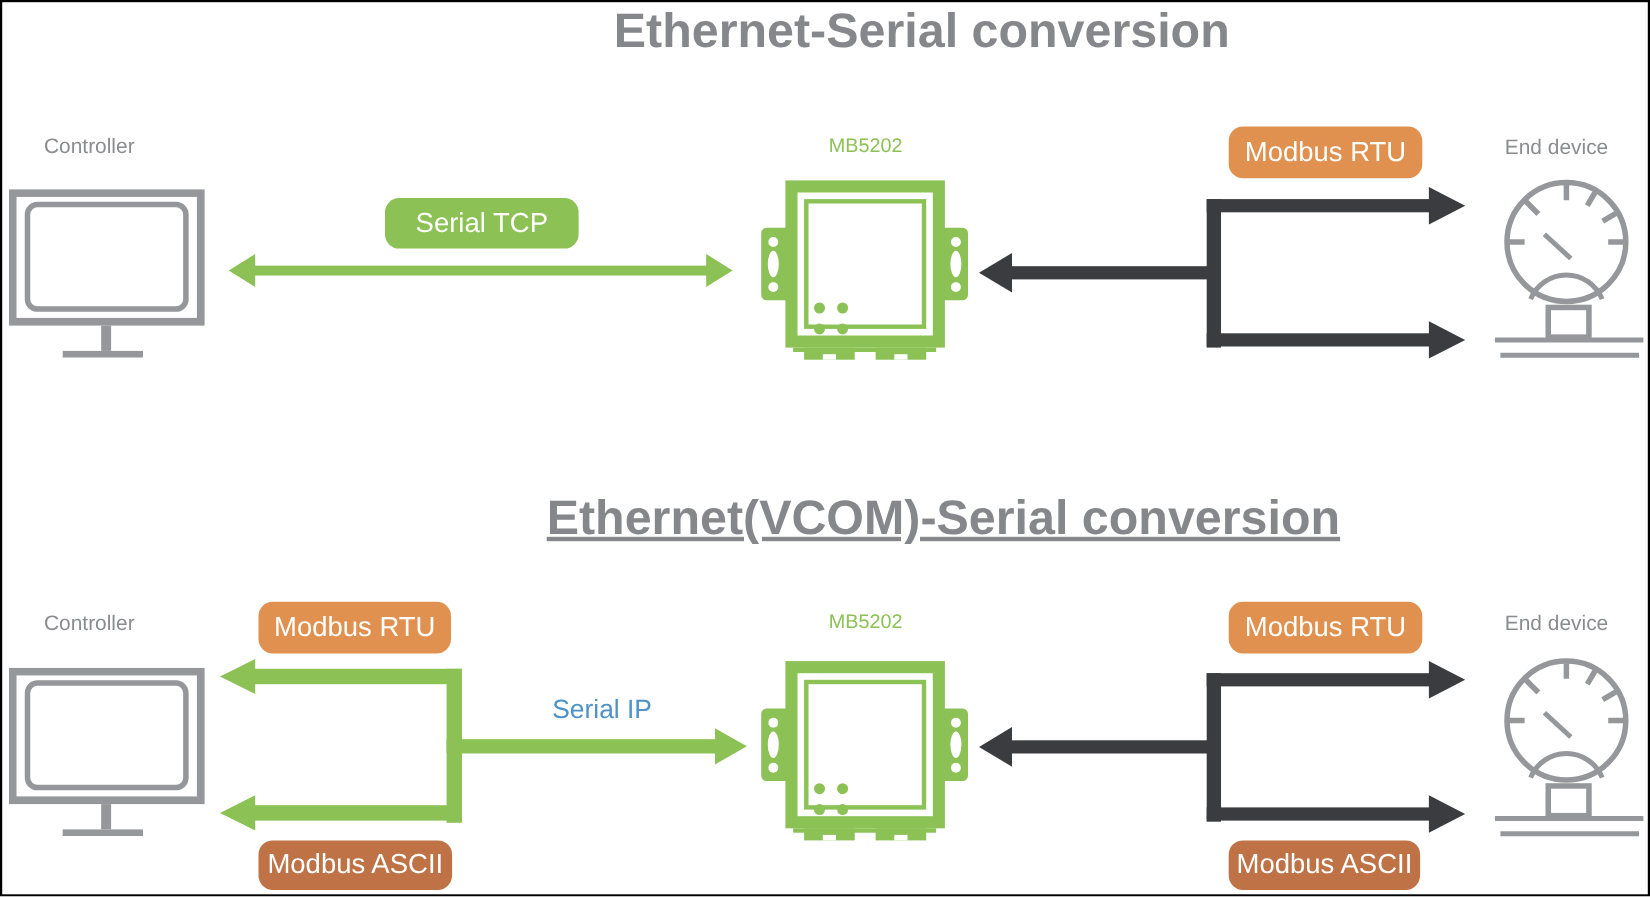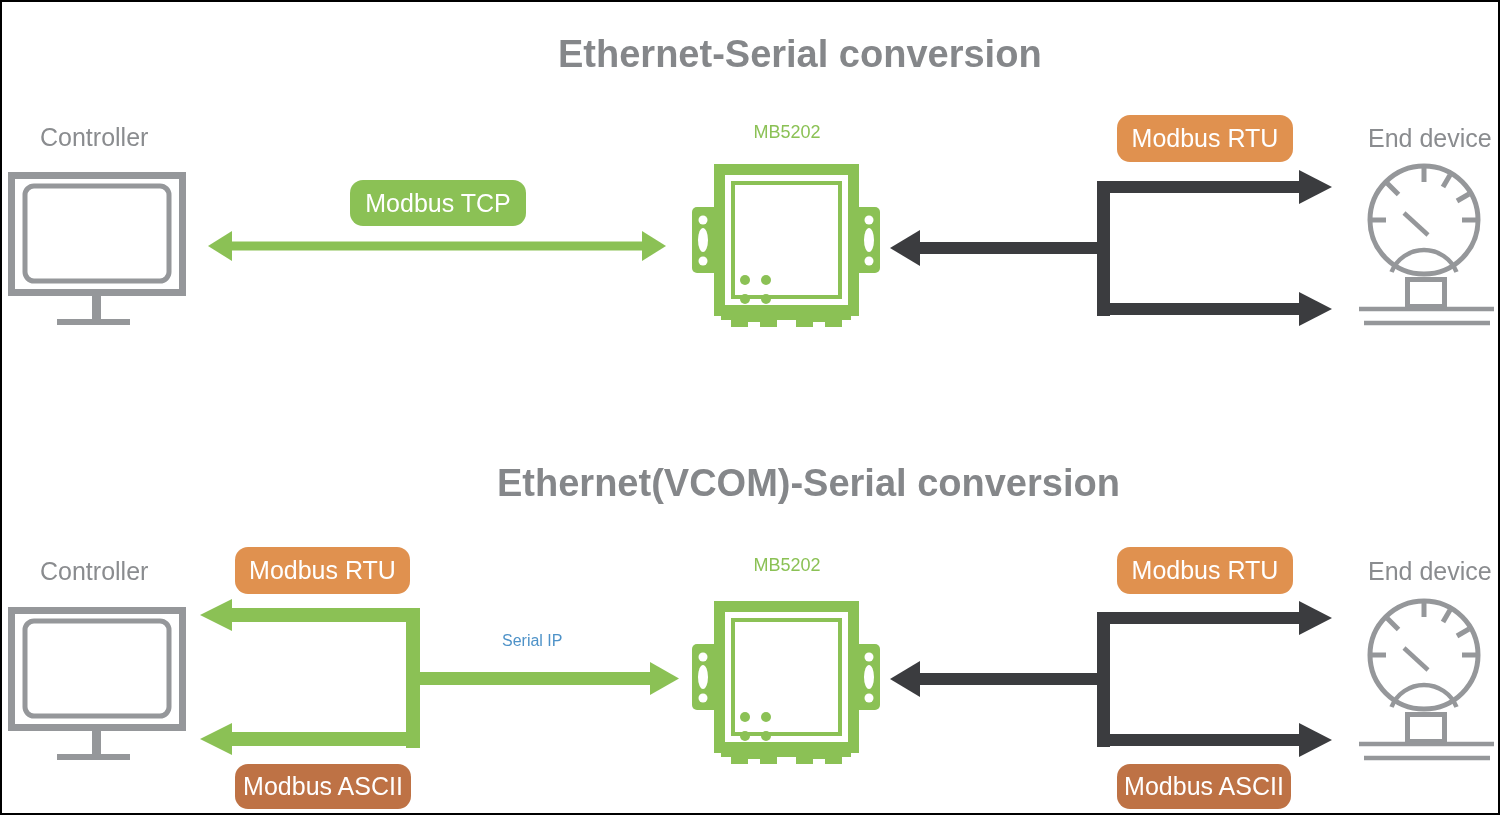--- a/index.html
+++ b/index.html
@@ -8,26 +8,26 @@
     --title-gray:#85878A; --blue:#4E92C8; --bg:#FFFFFF; --pill-text:#FFFFFF;
   }
   html,body{margin:0;padding:0;background:#fff;}
   .canvas{
     position:relative;width:1500px;height:815px;background:var(--bg);
     border:2px solid #000;box-sizing:border-box;overflow:hidden;
     font-family:"Liberation Sans",sans-serif;
   }
   .abs{position:absolute;}
   .title{
-    font-size:38px;font-weight:bold;color:var(--title-gray);
-    text-align:center;white-space:nowrap;letter-spacing:0px;margin-top:29px;
+    font-size:44px;font-weight:bold;color:var(--title-gray);
+    text-align:center;white-space:nowrap;letter-spacing:0px;
   }
-  .lbl{font-size:25px;color:var(--text-gray);white-space:nowrap;}
+  .lbl{font-size:19px;color:var(--text-gray);white-space:nowrap;}
   .dev-lbl{font-size:18px;font-weight:500;color:var(--green);text-align:center;white-space:nowrap;}
-  .serial-lbl{font-size:16px;color:var(--blue);white-space:nowrap;}
+  .serial-lbl{font-size:24px;color:var(--blue);white-space:nowrap;}
   .pill{
     display:flex;align-items:center;justify-content:center;
     color:var(--pill-text);font-size:25px;border-radius:13px;white-space:nowrap;text-align:right;
   }
   .pill.green{background:var(--green);}
   .pill.orange{background:var(--orange);}
   .pill.orange-dark{background:var(--orange-dark);}
   svg{display:block;}
   .stroke-gray{stroke:var(--gray);fill:none;}
   .fill-gray{fill:var(--gray);}
@@ -52,21 +52,21 @@
     <rect class="stroke-gray" x="17" y="14" width="144" height="95" rx="9" stroke-width="5"></rect>
     <rect class="fill-gray" x="84" y="124" width="9" height="23"></rect>
     <rect class="fill-gray" x="49" y="147" width="73" height="6"></rect>
   </svg>
 
   <svg class="abs" style="left:205px;top:226px;" width="460" height="36" viewBox="0 0 460 36">
     <rect class="fill-green" x="21" y="13.5" width="418" height="9"></rect>
     <polygon class="fill-green" points="25,3 25,33 1,18"></polygon>
     <polygon class="fill-green" points="435,3 435,33 459,18"></polygon>
   </svg>
-  <div class="abs pill green" style="left:348px;top:178px;width:176px;height:46px;">Modbus TCP</div>
+  <div class="abs pill green" style="left:348px;top:178px;width:176px;height:46px;">Serial TCP</div>
 
   <svg class="abs" style="left:689px;top:161px;" width="190" height="165" viewBox="0 0 190 165">
     <rect class="fill-green" x="1" y="44" width="30" height="66" rx="5"></rect>
     <rect class="fill-green" x="159" y="44" width="30" height="66" rx="5"></rect>
     <circle class="fill-bg" cx="12" cy="57" r="4.5"></circle>
     <ellipse class="fill-bg" cx="12" cy="77" rx="5" ry="12"></ellipse>
     <circle class="fill-bg" cx="12" cy="98" r="4.5"></circle>
     <circle class="fill-bg" cx="178" cy="57" r="4.5"></circle>
     <ellipse class="fill-bg" cx="178" cy="77" rx="5" ry="12"></ellipse>
     <circle class="fill-bg" cx="178" cy="98" r="4.5"></circle>
@@ -102,21 +102,21 @@
     <line class="stroke-gray" x1="93" y1="13" x2="86" y2="25" stroke-width="5"></line>
     <line class="stroke-gray" x1="112" y1="32" x2="100" y2="39" stroke-width="5"></line>
     <line class="stroke-gray" x1="105" y1="58" x2="121" y2="58" stroke-width="5"></line>
     <line class="stroke-gray" x1="71" y1="73" x2="47" y2="51" stroke-width="4.5"></line>
     <path class="stroke-gray" d="M 34.5 110 A 35 35 0 0 1 99.5 110" stroke-width="4.5"></path>
     <rect class="stroke-gray" x="50.5" y="117.5" width="37" height="27" stroke-width="5"></rect>
     <line class="stroke-gray" x1="2" y1="147" x2="137" y2="147" stroke-width="4.5"></line>
     <line class="stroke-gray" x1="7" y1="161" x2="133" y2="161" stroke-width="4.5"></line>
   </svg>
 
-  <div class="abs title" style="left:495px;top:431px;width:430px;">Ethernet(VCOM)-Serial conversion</div>
+  <div class="abs title" style="left:495px;top:444px;width:430px;text-decoration:underline;">Ethernet(VCOM)-Serial conversion</div>
 
   <div class="abs lbl" style="left:38px;top:555px;">Controller</div>
   <div class="abs dev-lbl" style="left:712px;top:553px;width:146px;">MB5202</div>
   <div class="abs lbl" style="left:1366px;top:555px;">End device</div>
 
   <svg class="abs" style="left:6px;top:605px;" width="180" height="155" viewBox="0 0 180 155">
     <rect class="stroke-gray" x="3.5" y="3.5" width="171" height="117" stroke-width="7"></rect>
     <rect class="stroke-gray" x="17" y="14" width="144" height="95" rx="9" stroke-width="5"></rect>
     <rect class="fill-gray" x="84" y="124" width="9" height="23"></rect>
     <rect class="fill-gray" x="49" y="147" width="73" height="6"></rect>

